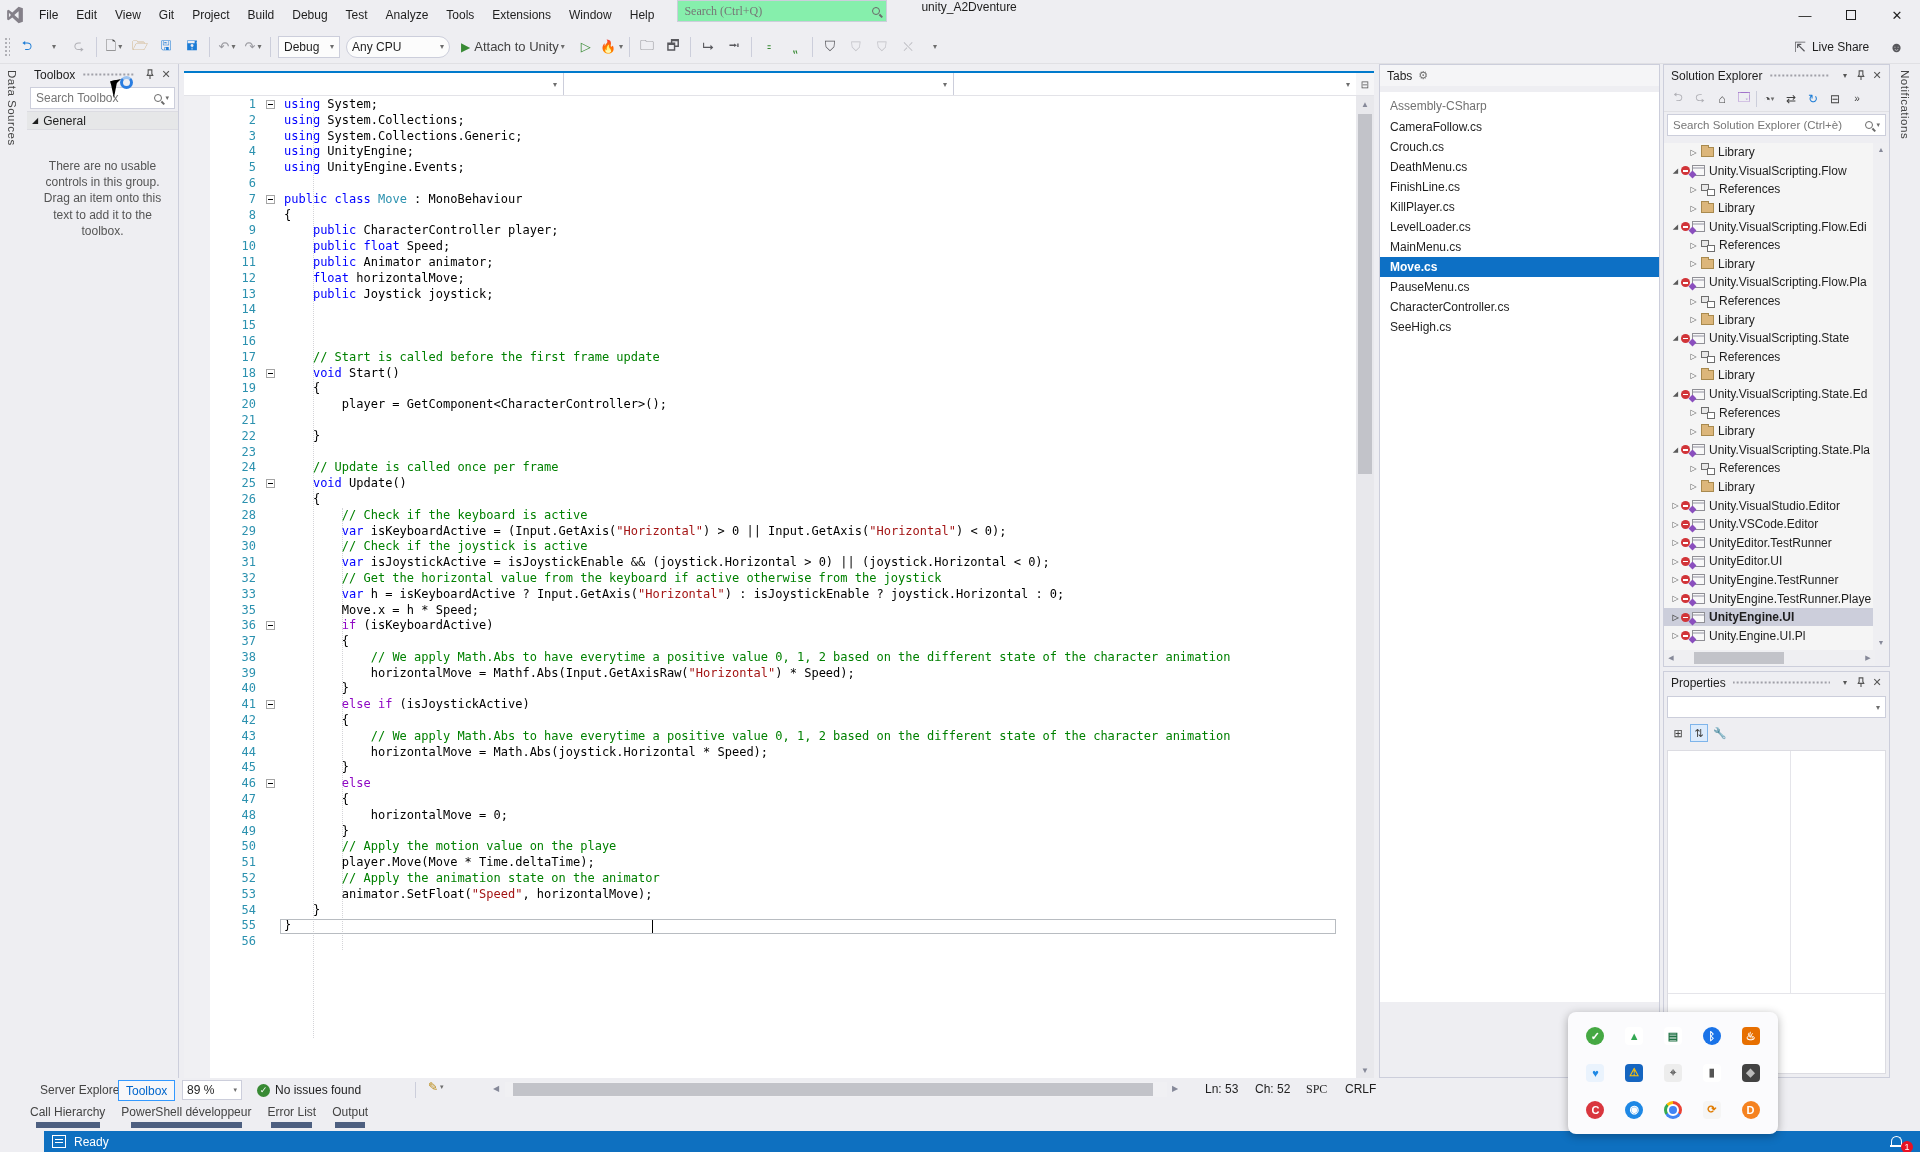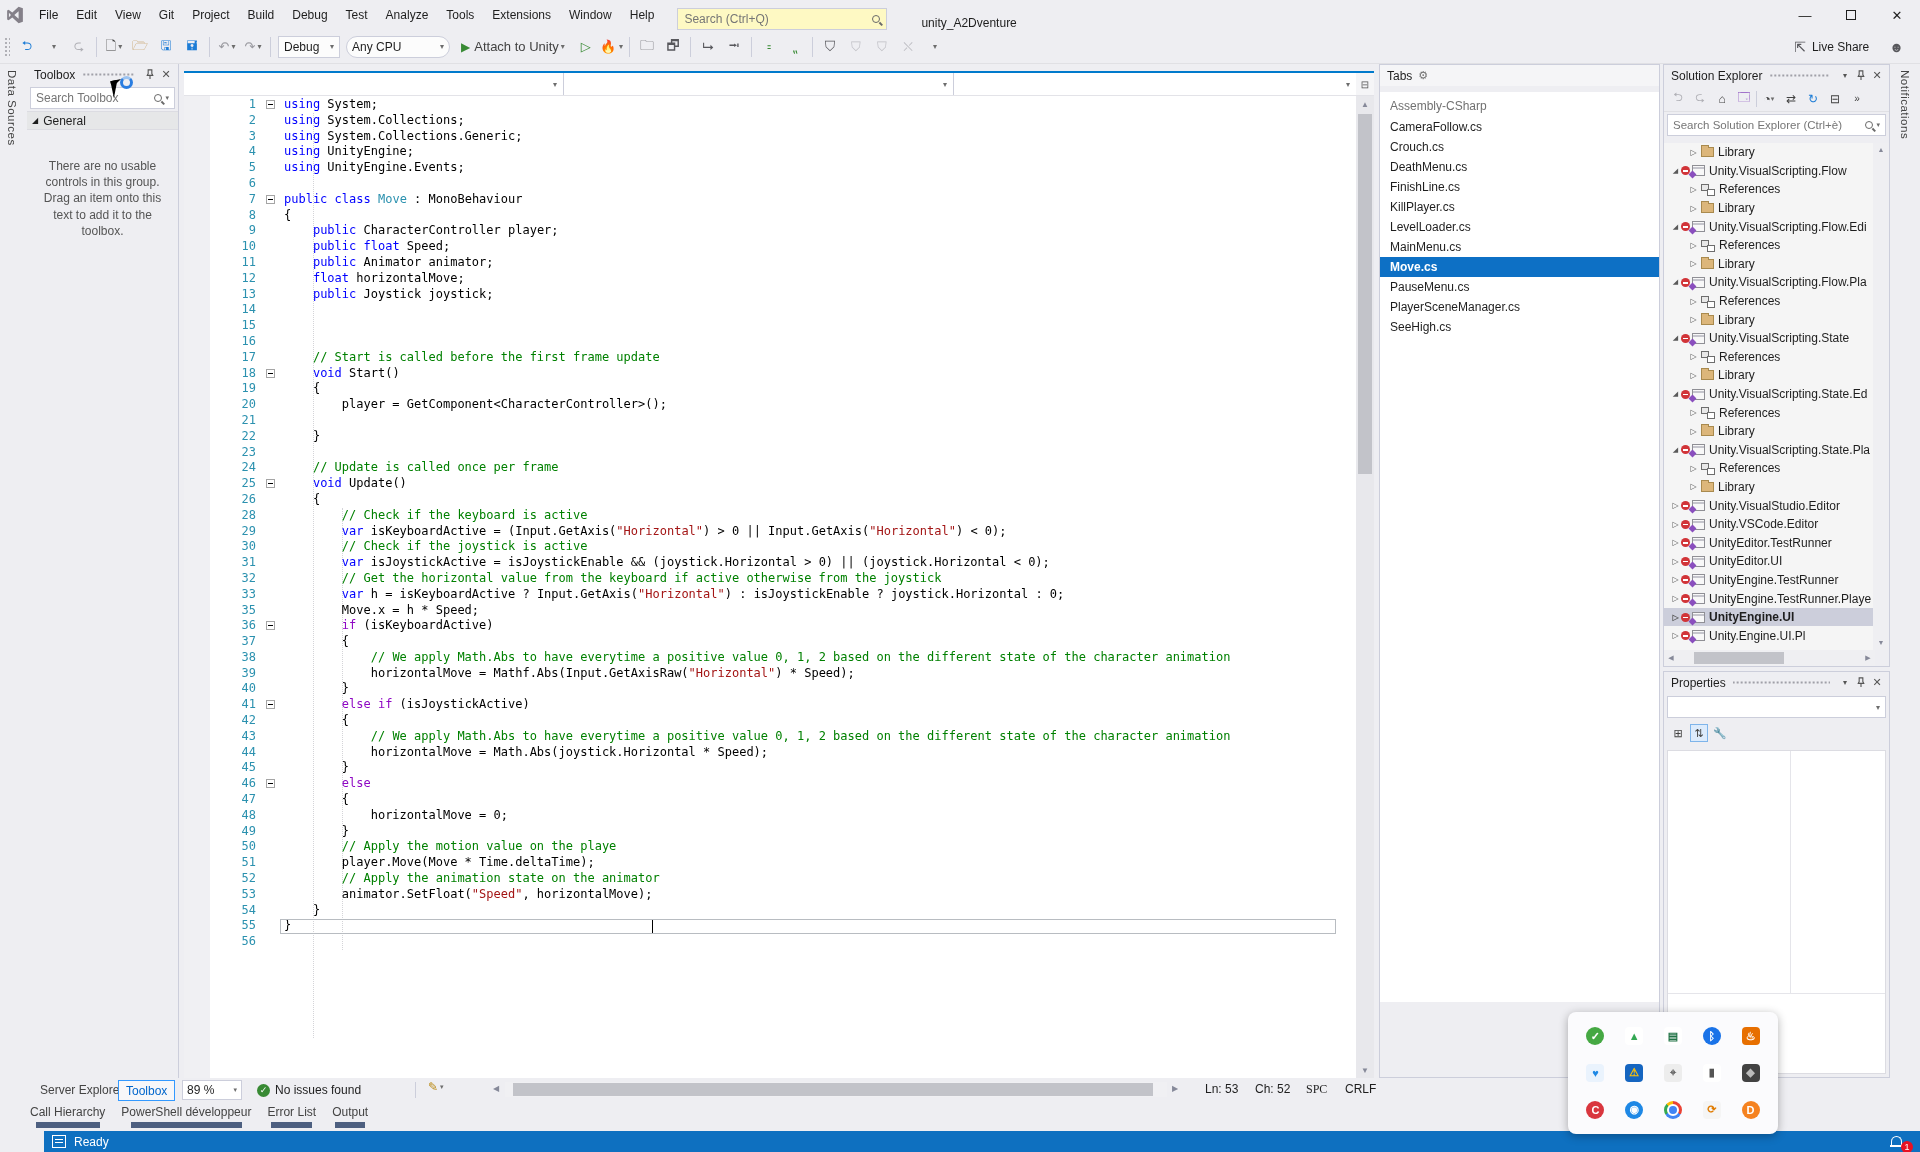--- a/index.html
+++ b/index.html
@@ -1,25 +1,25 @@
 <!DOCTYPE html>
 <html><head>
 <meta charset="utf-8">
 <style>
   * { margin:0; padding:0; box-sizing:border-box; }
   html,body { width:1920px; height:1152px; overflow:hidden; }
   body { font-family:"Liberation Sans", sans-serif; font-size:12px; color:#1e1e1e; background:#eeeef2; position:relative; }
   .abs { position:absolute; }
 
   
-  #titlebar { left:0; top:0; width:1920px; height:30px; background:#eeeef2; display:flex; align-items:flex-end; }
+  #titlebar { left:0; top:0; width:1920px; height:30px; background:#eeeef2; display:flex; align-items:flex-start; }
   #vs-logo { width:30px; height:30px; display:flex; align-items:center; justify-content:center; }
   #vs-logo svg { width:18px; height:18px; }
   .menu-item { padding:0 9px; height:30px; line-height:30px; color:#1e1e1e; cursor:default; }
-  #title-search { margin-left:14px; width:210px; height:22px; background:#fef9c3; border:1px solid #cccedb; display:flex; align-items:center; padding:0 6px; color:#767676; }
+  #title-search { margin-left:14px; width:210px; height:22px; background:#86efac; border:1px solid #cccedb; display:flex; align-items:center; padding:0 6px; color:#767676;font-family:Liberation Serif, serif; }
   #title-search .sp { flex:1; }
   #window-title { margin-left:34px; color:#1e1e1e; }
   #win-btns { margin-left:auto; display:flex; height:30px; }
   .win-btn { width:46px; height:30px; display:flex; align-items:center; justify-content:center; color:#1e1e1e; font-size:13px; }
   .restore-glyph { width:10px; height:10px; border:1px solid #1e1e1e; position:relative; background:#eeeef2; }
   .restore-glyph::before { content:""; position:absolute; left:2px; top:-3px; width:10px; height:10px; border:1px solid #1e1e1e; z-index:-1; }
 
   
   #toolbar { left:0; top:30px; width:1920px; height:34px; background:#eeeef2; display:flex; align-items:center; border-bottom:1px solid #e0e0e4; }
   .tb-grip { width:6px; height:20px; margin:0 4px; background-image:radial-gradient(#b0b0b6 1px, transparent 1.2px); background-size:4px 4px; }
@@ -385,21 +385,21 @@
     <div id="file-list">
         <div class="file-row">CameraFollow.cs</div>
         <div class="file-row">Crouch.cs</div>
         <div class="file-row">DeathMenu.cs</div>
         <div class="file-row">FinishLine.cs</div>
         <div class="file-row">KillPlayer.cs</div>
         <div class="file-row">LevelLoader.cs</div>
         <div class="file-row">MainMenu.cs</div>
         <div class="file-row sel">Move.cs</div>
         <div class="file-row">PauseMenu.cs</div>
-        <div class="file-row">PlayerSceneManager.cs</div>
+        <div class="file-row">CharacterController.cs</div>
         <div class="file-row">SeeHigh.cs</div>
       </div>
   </div>
 </div>
 
 <div class="abs" id="solexp">
   <div class="twin-head">
     <span>Solution Explorer</span>
     <span class="dots"></span>
     <span class="hd-ico" style="font-size:8px;">▾</span>

